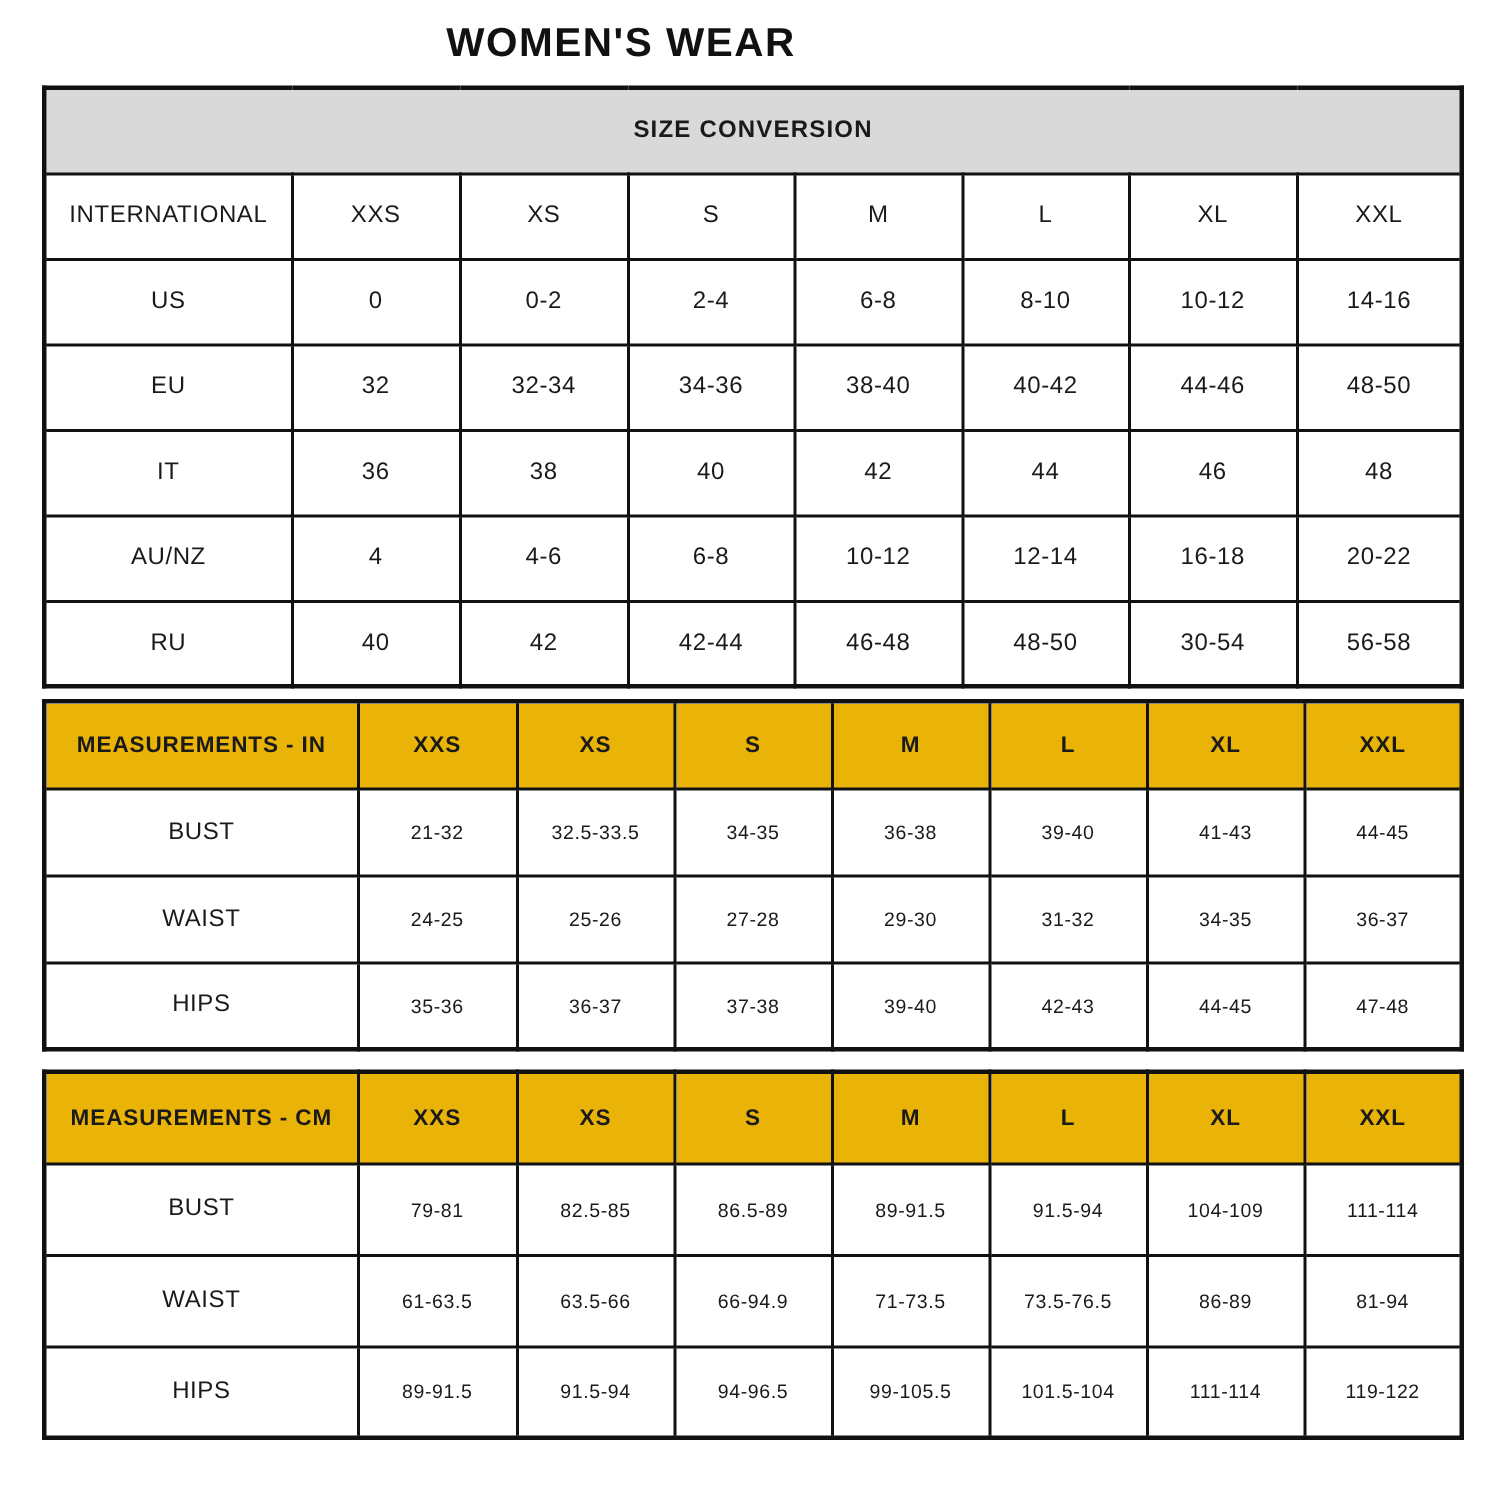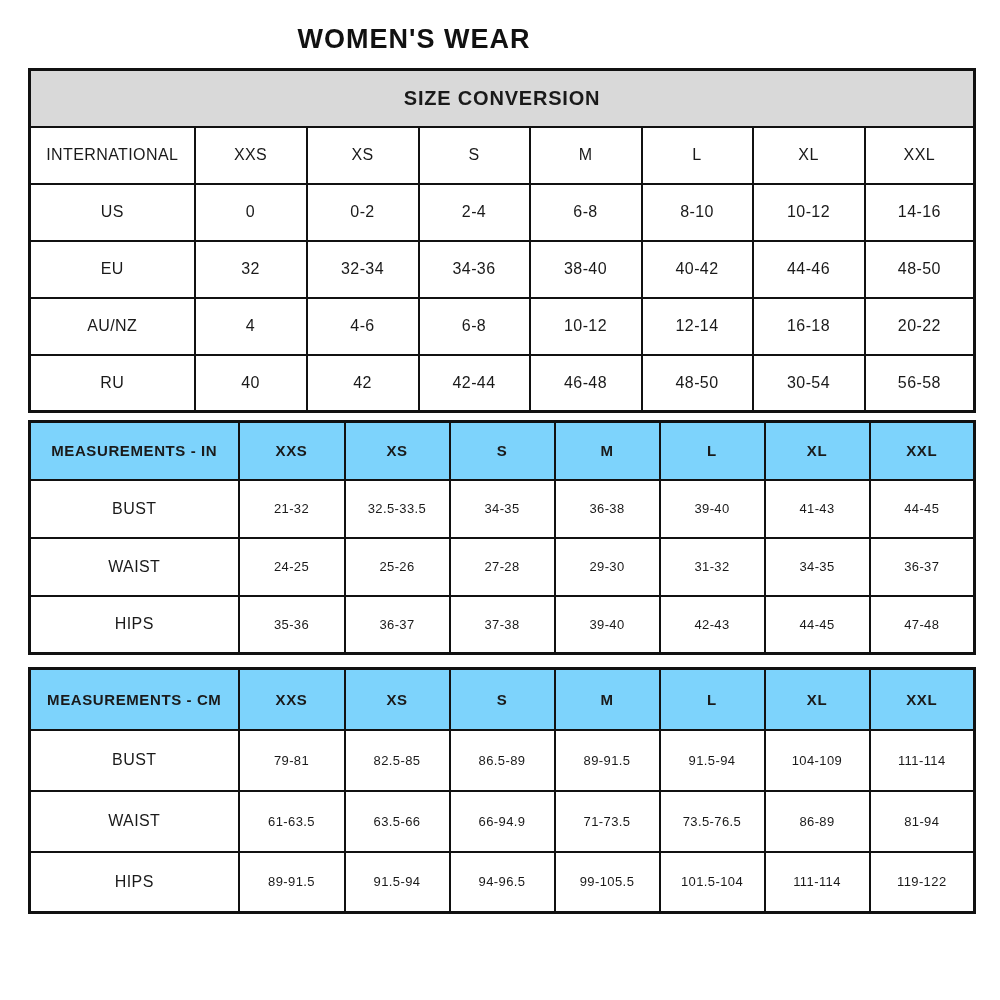--- a/index.html
+++ b/index.html
@@ -4,21 +4,21 @@
 <style>
   * { margin: 0; padding: 0; box-sizing: border-box; }
   html, body { width: 1000px; background: #ffffff; }
   body {
     font-family: "Liberation Sans", "DejaVu Sans", sans-serif;
     color: #1a1a1a;
     width: 1000px;
     height: 1000px;
     overflow: hidden;
   }
-  .page { width: 828px; height: 1000px; padding-top: 24px; }
+  .page { width: 828px; height: 1000px; padding-top: 13px; }
   .page-title {
     text-align: center;
     font-size: 27px;
     font-weight: bold;
     letter-spacing: 1px;
     color: #111111;
     margin-bottom: 13px;
   }
   table {
     border-collapse: collapse;
@@ -35,30 +35,30 @@
     font-weight: normal;
     overflow: hidden;
     white-space: nowrap;
   }
   
   .t-conv { margin-bottom: 7px; }
   .t-conv .caption-row td {
     height: 54px;
     background: #d9d9d9;
     font-weight: bold;
-    font-size: 20px;
+    font-size: 16px;
     letter-spacing: 0.8px;
   }
   .t-conv tr { height: 57px; }
   .t-conv td { font-size: 16px; }
   
   .t-meas { margin-bottom: 12px; }
   .t-meas .head-row td {
     height: 54px;
-    background: #7dd3fc;
+    background: #eab308;
     font-weight: bold;
     font-size: 15px;
     letter-spacing: 0.6px;
   }
   .t-meas tr { height: 58px; }
   .t-meas-cm tr { height: 61px; }
   .t-meas .row-label { font-size: 16px; }
   .t-meas .val { font-size: 13px; }
 </style>
 </head>
@@ -107,20 +107,30 @@
       <td>EU</td>
       <td>32</td>
       <td>32-34</td>
       <td>34-36</td>
       <td>38-40</td>
       <td>40-42</td>
       <td>44-46</td>
       <td>48-50</td>
     </tr>
     <tr>
+      <td>IT</td>
+      <td>36</td>
+      <td>38</td>
+      <td>40</td>
+      <td>42</td>
+      <td>44</td>
+      <td>46</td>
+      <td>48</td>
+    </tr>
+    <tr>
       <td>AU/NZ</td>
       <td>4</td>
       <td>4-6</td>
       <td>6-8</td>
       <td>10-12</td>
       <td>12-14</td>
       <td>16-18</td>
       <td>20-22</td>
     </tr>
     <tr>

